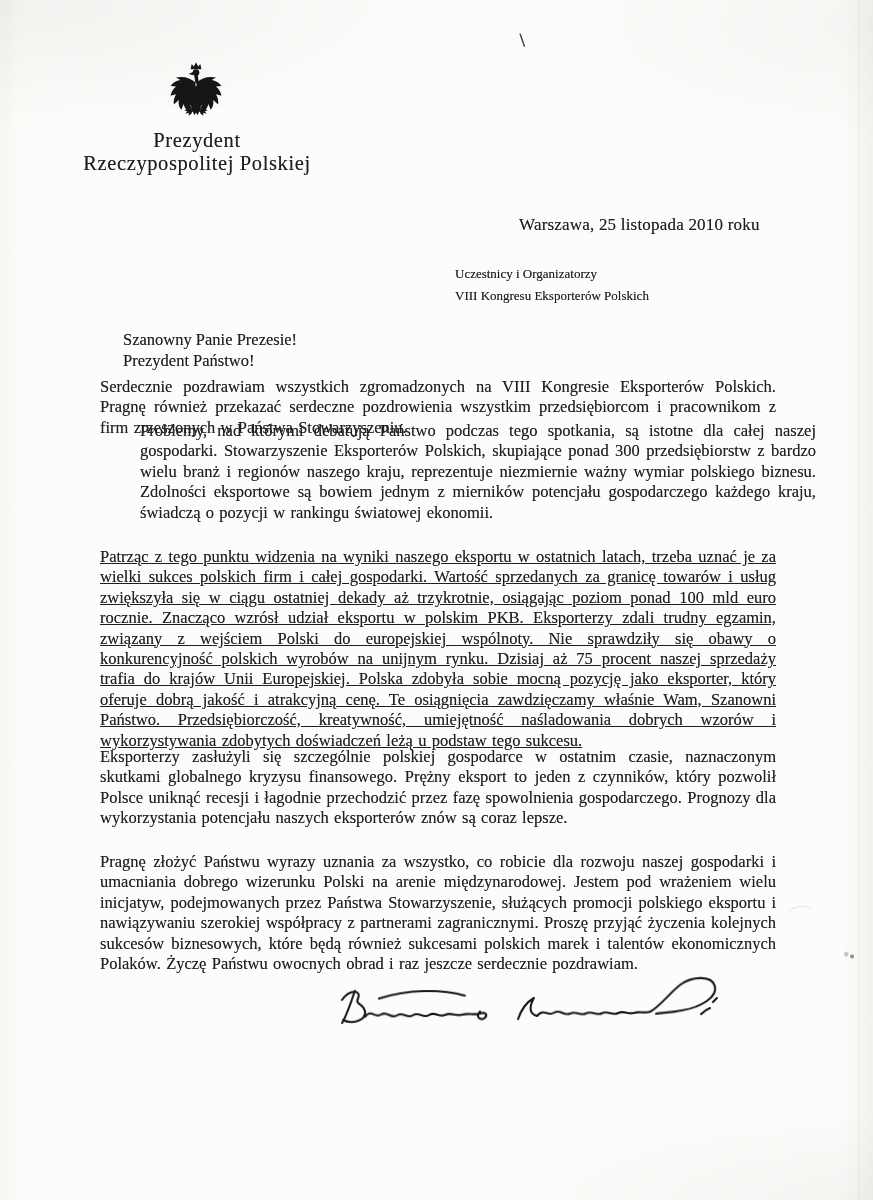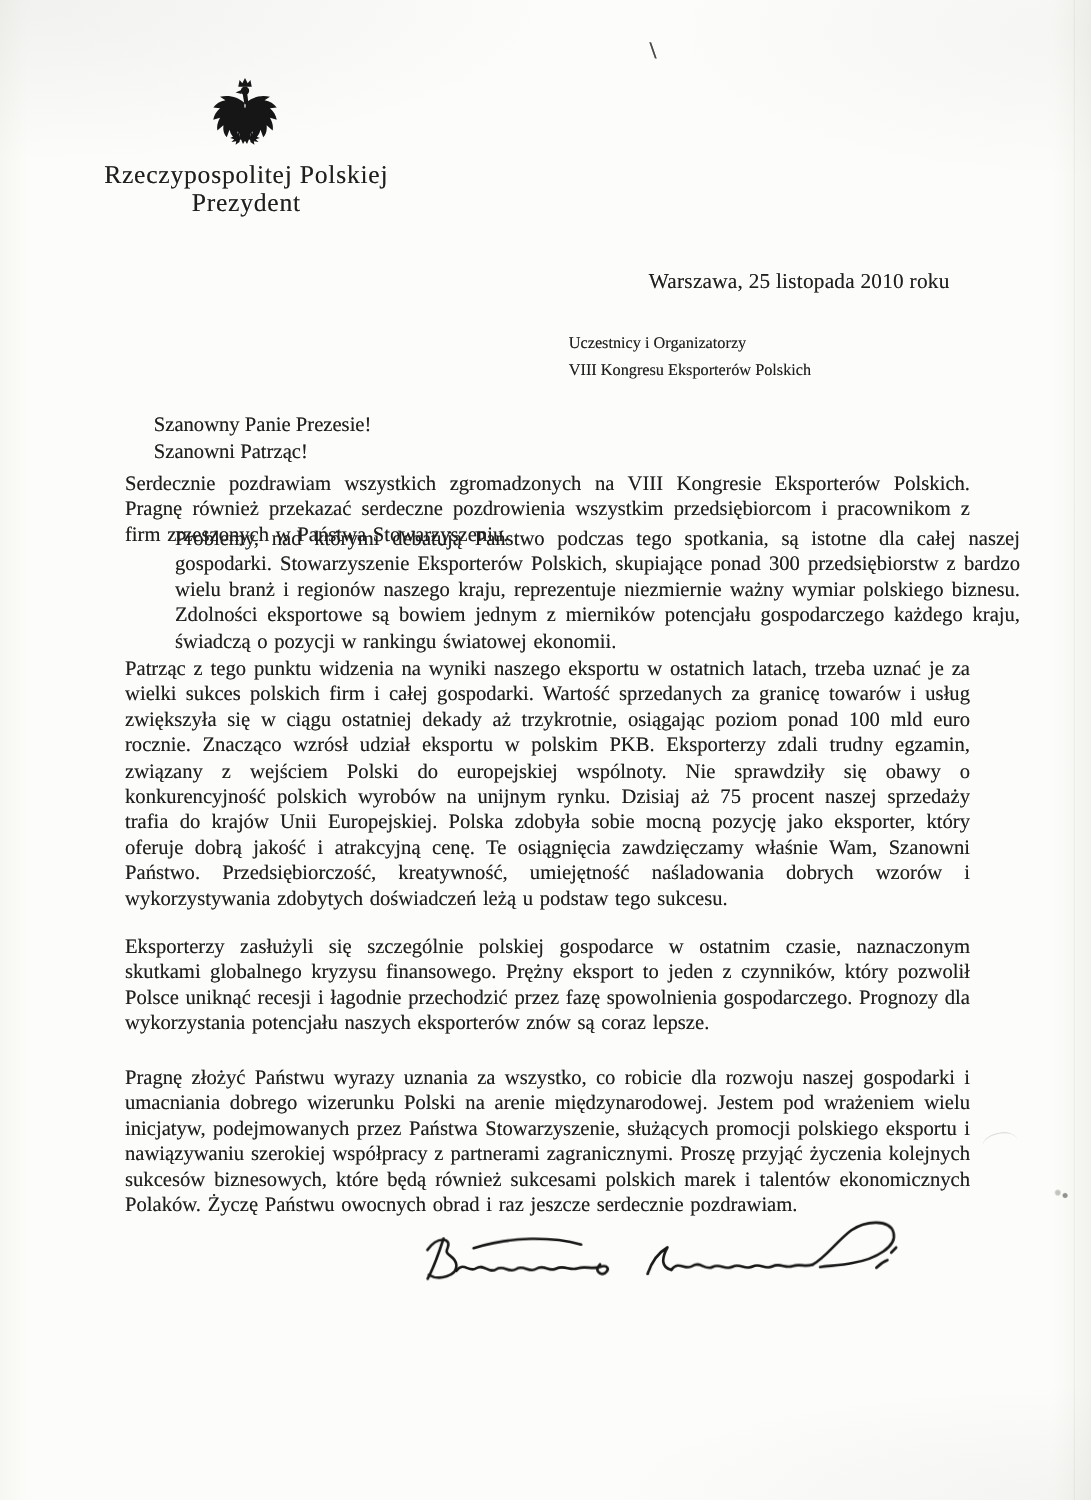--- a/index.html
+++ b/index.html
@@ -48,21 +48,21 @@
     font-size: 16.5px; line-height: 20.5px; margin-left: 23px;
   }
   .bodypar {
     position: absolute; left: 100px; width: 676px; margin: 0;
     font-size: 16.5px; line-height: 20.4px;
     text-align: justify; text-justify: inter-word;
     word-spacing: 1.2px;
   }
   .p0 { top: 377px; }
   .p1 { top: 421px; margin-left: 40px; }
-  .p2 { top: 525px; }
+  .p2 { top: 547px; text-decoration: underline; }
   .p3 { top: 747px; }
   .p4 { top: 852px; }
   
   .signature-svg {
     position: absolute; left: 328px; top: 968px;
     transform: rotate(-0.6deg);
     filter: blur(0.2px);
   }
   
   .artifact-top {
@@ -121,35 +121,35 @@
 
         <ellipse cx="50" cy="63" rx="9.5" ry="18"></ellipse>
 
         <path d="M42,80 C38,85 34,88 28,90 L34,92 L30,96 L37,95 L36,100 L42,96 Z"></path>
         <path d="M58,80 C62,85 66,88 72,90 L66,92 L70,96 L63,95 L64,100 L58,96 Z"></path>
 
         <path d="M44,79 L39,96 L44,92 L47,99 L50,94 L53,99 L56,92 L61,96 L56,79 Z"></path>
       </g>
     </svg>
     <div class="letterhead-text">
+      <div>Prezydent</div>
       <div>Rzeczypospolitej Polskiej</div>
-      <div>Prezydent</div>
     </div>
   </header>
 
   <div class="dateline">Warszawa, 25 listopada 2010 roku</div>
 
   <div class="addressee">
     <div>Uczestnicy i Organizatorzy</div>
     <div>VIII Kongresu Eksporterów Polskich</div>
   </div>
 
   <div class="salutation">
     <div>Szanowny Panie Prezesie!</div>
-    <div>Szanowni Patrząc!</div>
+    <div>Prezydent Państwo!</div>
   </div>
 
   <p class="bodypar p0">Serdecznie pozdrawiam wszystkich zgromadzonych na VIII Kongresie Eksporterów Polskich. Pragnę również przekazać serdeczne pozdrowienia wszystkim przedsiębiorcom i pracownikom z firm zrzeszonych w Państwa Stowarzyszeniu.</p>
   <p class="bodypar p1">Problemy, nad którymi debatują Państwo podczas tego spotkania, są istotne dla całej naszej gospodarki. Stowarzyszenie Eksporterów Polskich, skupiające ponad 300 przedsiębiorstw z bardzo wielu branż i regionów naszego kraju, reprezentuje niezmiernie ważny wymiar polskiego biznesu. Zdolności eksportowe są bowiem jednym z mierników potencjału gospodarczego każdego kraju, świadczą o pozycji w rankingu światowej ekonomii.</p>
   <p class="bodypar p2">Patrząc z tego punktu widzenia na wyniki naszego eksportu w ostatnich latach, trzeba uznać je za wielki sukces polskich firm i całej gospodarki. Wartość sprzedanych za granicę towarów i usług zwiększyła się w ciągu ostatniej dekady aż trzykrotnie, osiągając poziom ponad 100 mld euro rocznie. Znacząco wzrósł udział eksportu w polskim PKB. Eksporterzy zdali trudny egzamin, związany z wejściem Polski do europejskiej wspólnoty. Nie sprawdziły się obawy o konkurencyjność polskich wyrobów na unijnym rynku. Dzisiaj aż 75 procent naszej sprzedaży trafia do krajów Unii Europejskiej. Polska zdobyła sobie mocną pozycję jako eksporter, który oferuje dobrą jakość i atrakcyjną cenę. Te osiągnięcia zawdzięczamy właśnie Wam, Szanowni Państwo. Przedsiębiorczość, kreatywność, umiejętność naśladowania dobrych wzorów i wykorzystywania zdobytych doświadczeń leżą u podstaw tego sukcesu.</p>
   <p class="bodypar p3">Eksporterzy zasłużyli się szczególnie polskiej gospodarce w ostatnim czasie, naznaczonym skutkami globalnego kryzysu finansowego. Prężny eksport to jeden z czynników, który pozwolił Polsce uniknąć recesji i łagodnie przechodzić przez fazę spowolnienia gospodarczego. Prognozy dla wykorzystania potencjału naszych eksporterów znów są coraz lepsze.</p>
   <p class="bodypar p4">Pragnę złożyć Państwu wyrazy uznania za wszystko, co robicie dla rozwoju naszej gospodarki i umacniania dobrego wizerunku Polski na arenie międzynarodowej. Jestem pod wrażeniem wielu inicjatyw, podejmowanych przez Państwa Stowarzyszenie, służących promocji polskiego eksportu i nawiązywaniu szerokiej współpracy z partnerami zagranicznymi. Proszę przyjąć życzenia kolejnych sukcesów biznesowych, które będą również sukcesami polskich marek i talentów ekonomicznych Polaków. Życzę Państwu owocnych obrad i raz jeszcze serdecznie pozdrawiam.</p>
 
   <svg class="signature-svg" width="400" height="78" viewBox="0 0 400 78" xmlns="http://www.w3.org/2000/svg" aria-hidden="true">
     <title>Bronisław Komorowski</title>

